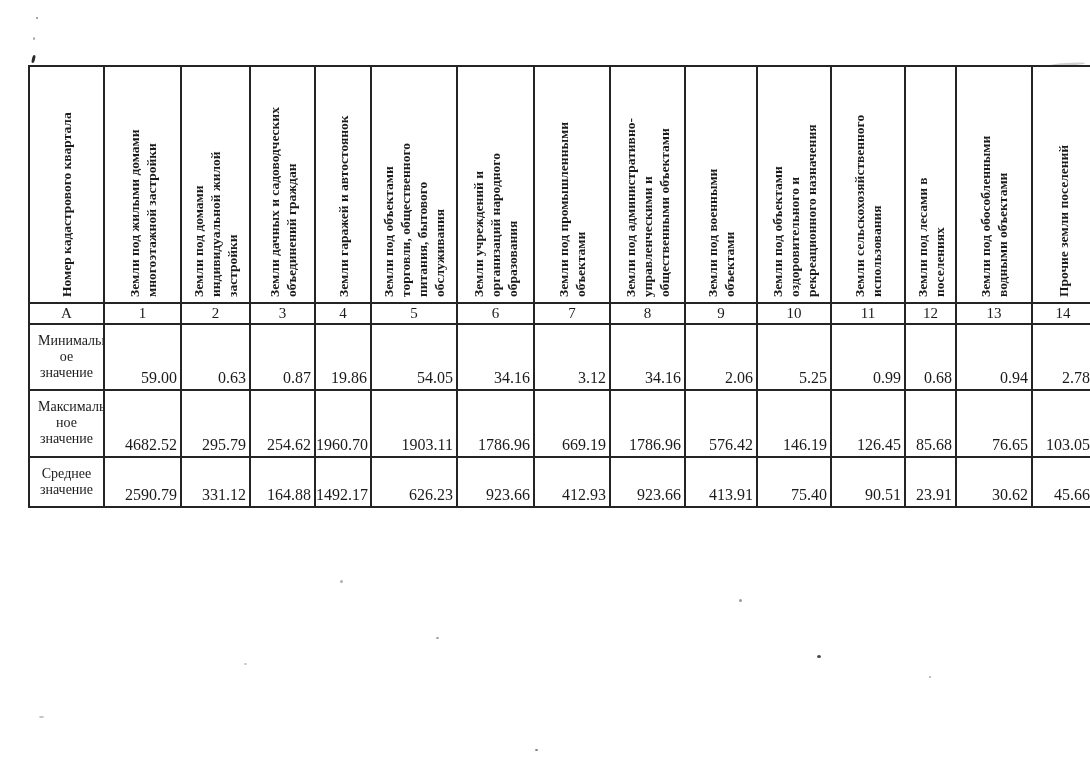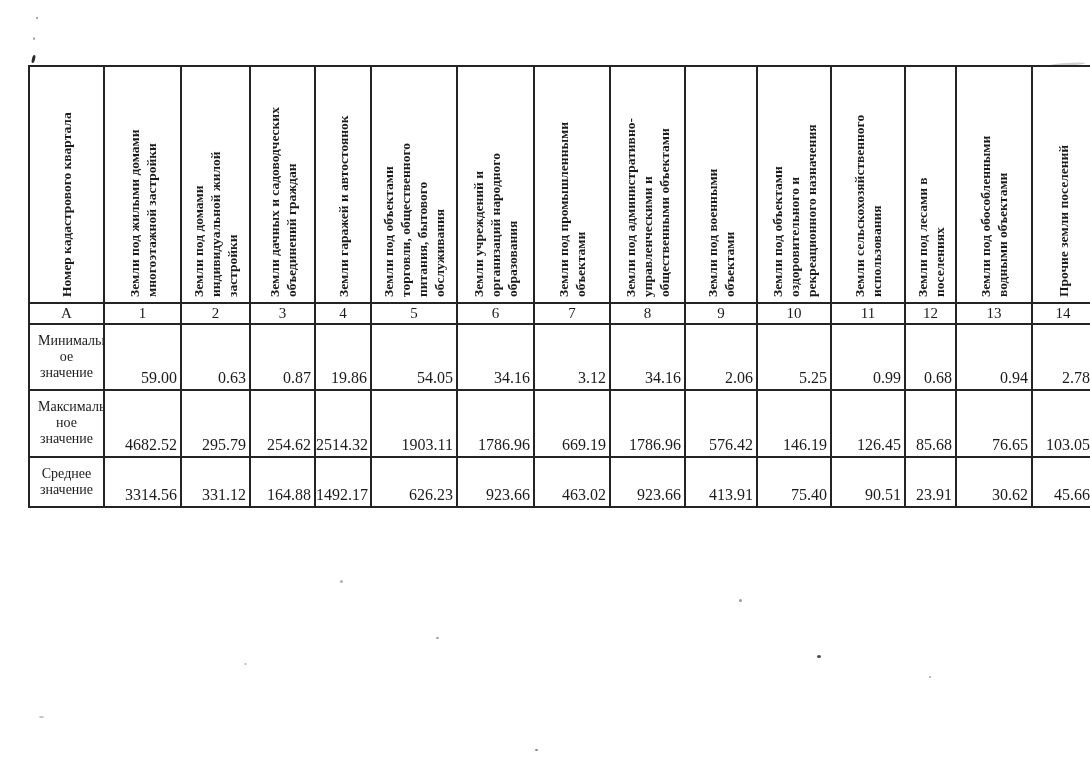--- a/index.html
+++ b/index.html
@@ -131,42 +131,42 @@
             <td class="num">0.94</td>
             <td class="num">2.78</td>
           </tr>
           <tr style="height: 48px;">
             <td class="rlabel">Максималь
 ное
 значение</td>
             <td class="num">4682.52</td>
             <td class="num">295.79</td>
             <td class="num">254.62</td>
-            <td class="num">2514.32</td>
+            <td class="num">1960.70</td>
             <td class="num">1903.11</td>
             <td class="num">1786.96</td>
             <td class="num">669.19</td>
             <td class="num">1786.96</td>
             <td class="num">576.42</td>
             <td class="num">146.19</td>
             <td class="num">126.45</td>
             <td class="num">85.68</td>
             <td class="num">76.65</td>
             <td class="num">103.05</td>
           </tr>
           <tr style="height: 36px;">
             <td class="rlabel">Среднее
 значение</td>
-            <td class="num">3314.56</td>
+            <td class="num">2590.79</td>
             <td class="num">331.12</td>
             <td class="num">164.88</td>
             <td class="num">1492.17</td>
             <td class="num">626.23</td>
             <td class="num">923.66</td>
-            <td class="num">463.02</td>
+            <td class="num">412.93</td>
             <td class="num">923.66</td>
             <td class="num">413.91</td>
             <td class="num">75.40</td>
             <td class="num">90.51</td>
             <td class="num">23.91</td>
             <td class="num">30.62</td>
             <td class="num">45.66</td>
           </tr>
         </tbody>
     </table>

